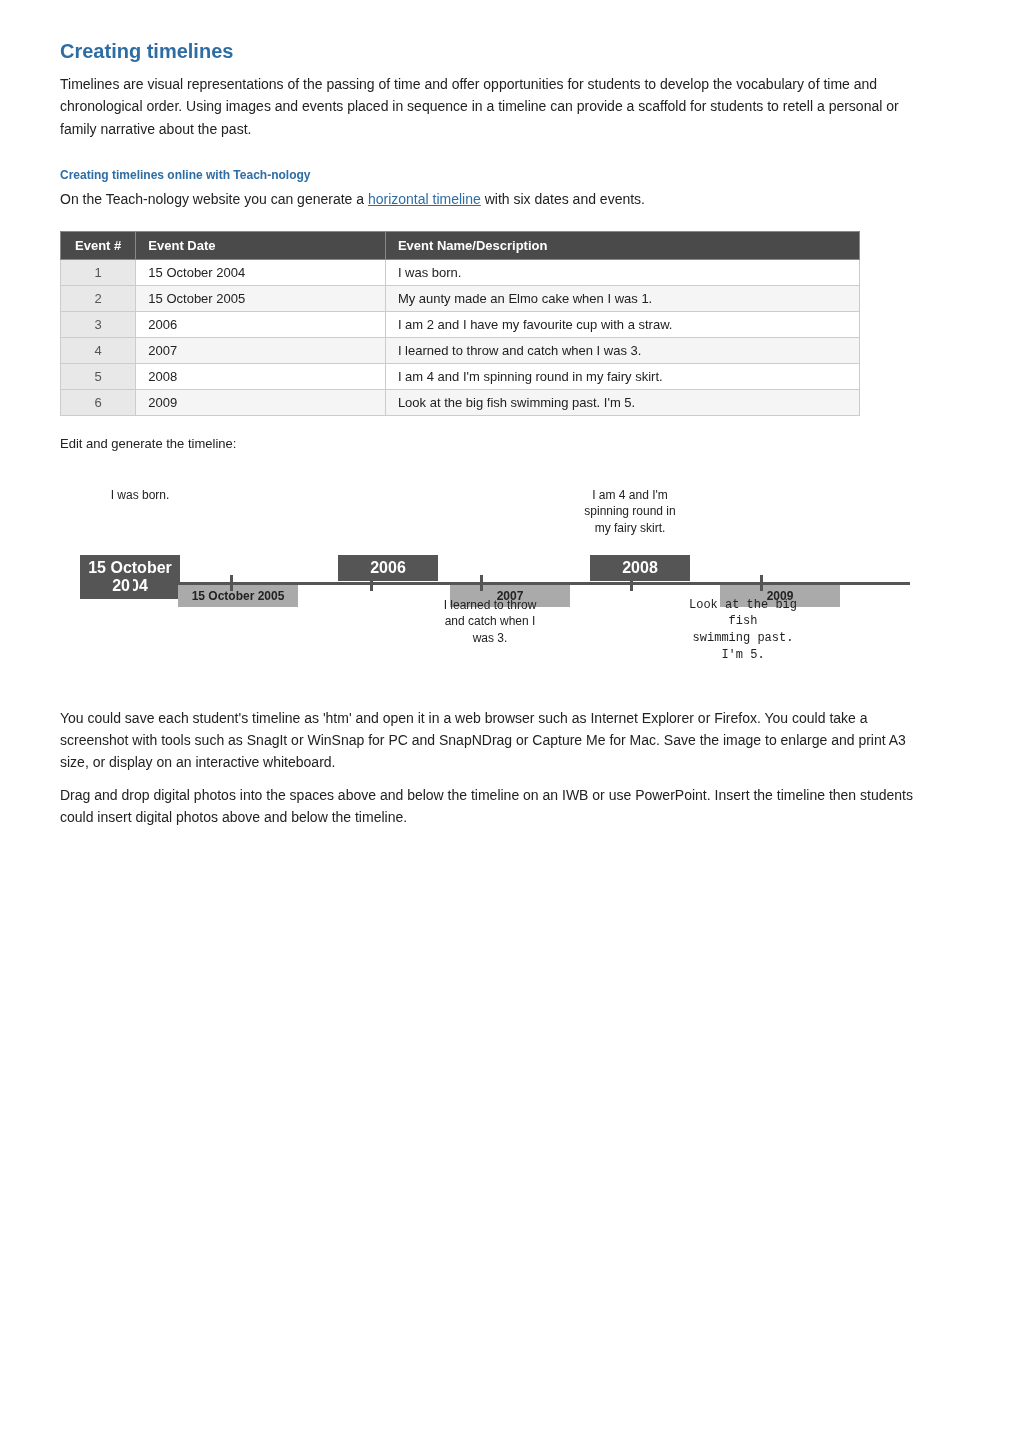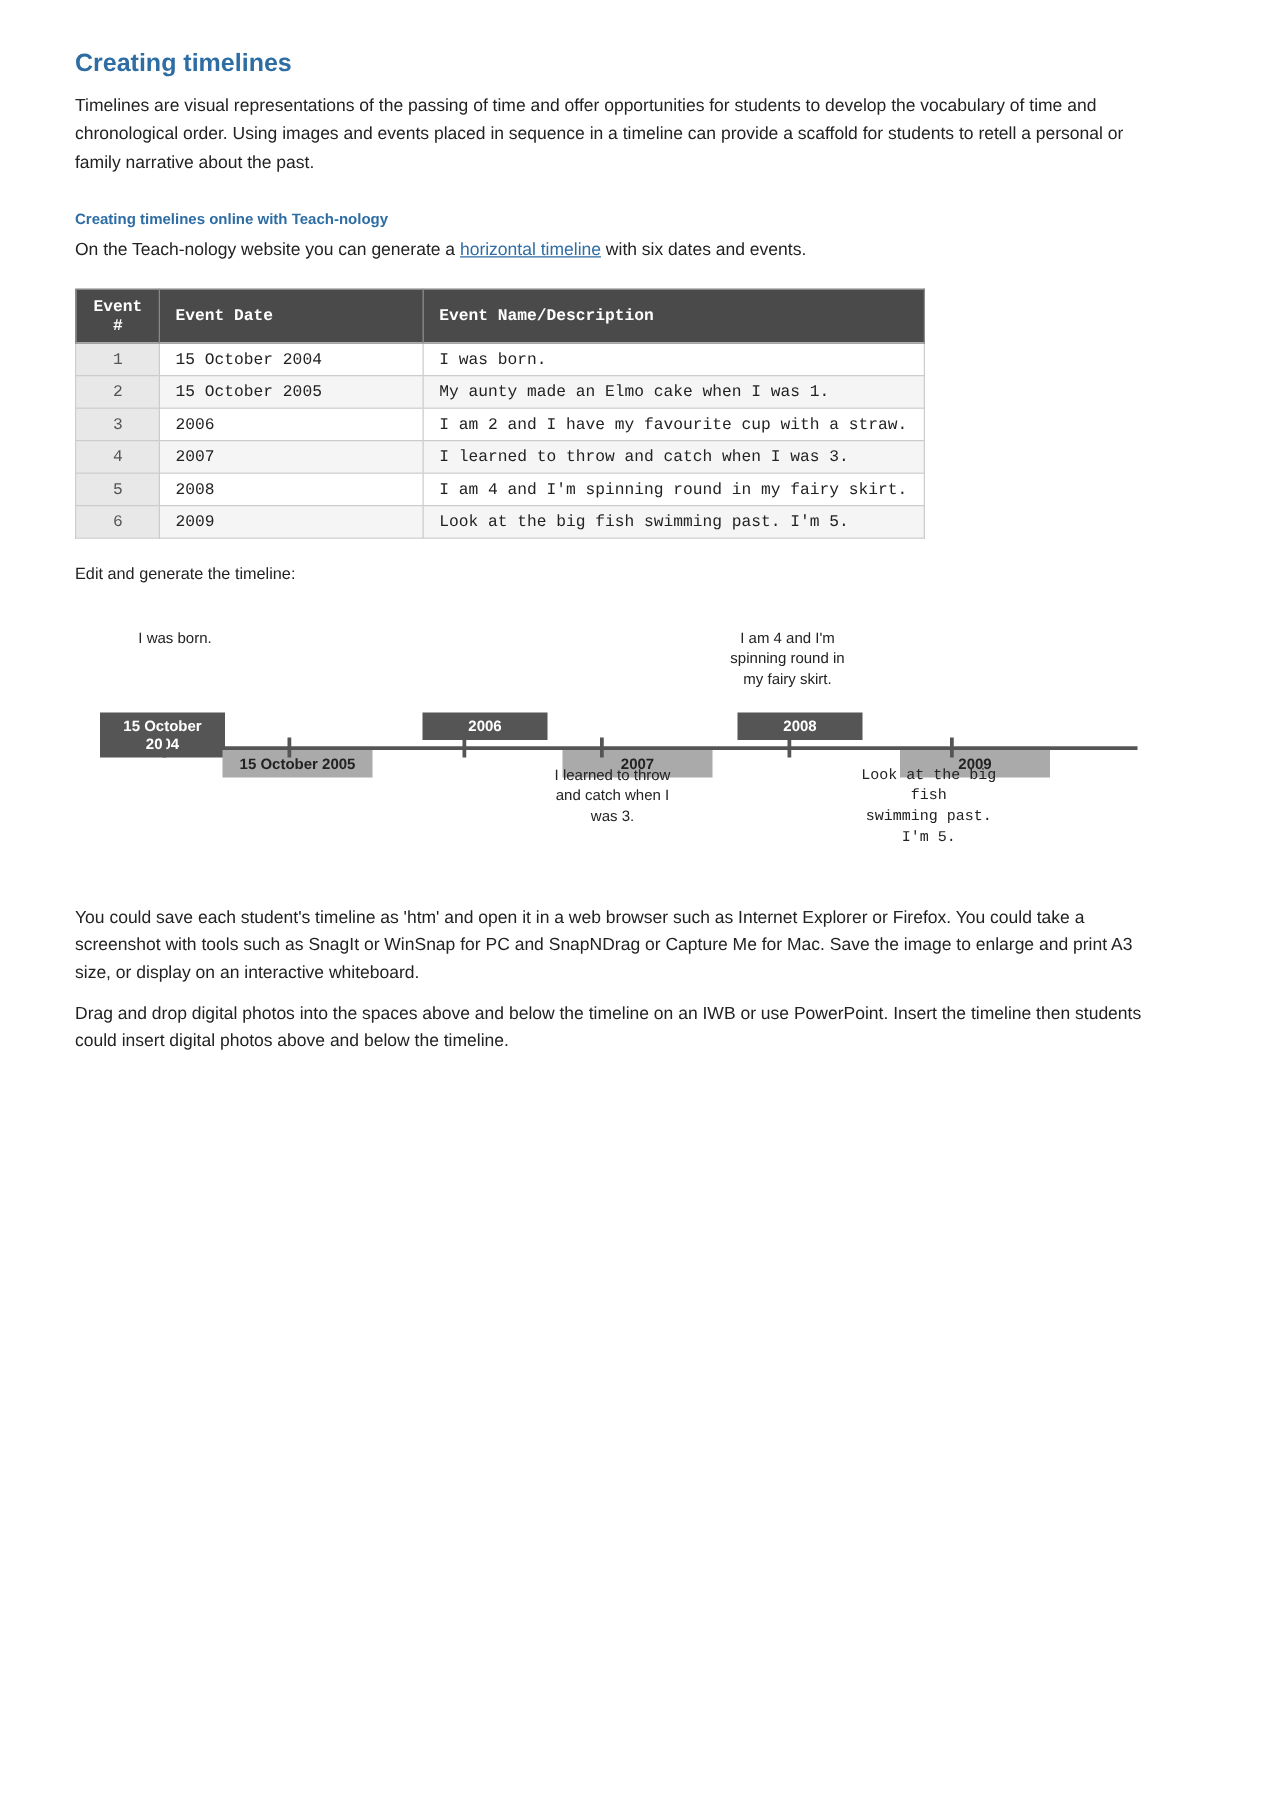--- a/index.html
+++ b/index.html
@@ -28,22 +28,21 @@
       line-height: 1.6;
       margin-bottom: 10px;
       max-width: 870px;
     }
     a { color: #2e6da4; }
 
     
     .timeline-table {
       border-collapse: collapse;
       margin: 20px 0 20px 0;
-      width: 680px;
-      font-family: Liberation Mono, monospace;
+      width: 800px;
     }
     .timeline-table th {
       background: #4a4a4a;
       color: #fff;
       padding: 6px 12px;
       text-align: left;
       font-size: 13px;
       border: 1px solid #888;
     }
     .timeline-table th.event-num {
@@ -122,21 +121,21 @@
       line-height: 1.4;
       width: 120px;
     }
     
     .date-box-above {
       position: absolute;
       top: 88px;
       background: #555;
       color: #fff;
       font-weight: bold;
-      font-size: 12px;
+      font-size: 16px;
       padding: 4px 8px;
       text-align: center;
       width: 100px;
     }
     
     .date-box-below {
       position: absolute;
       top: 118px;
       background: #aaa;
       color: #222;

